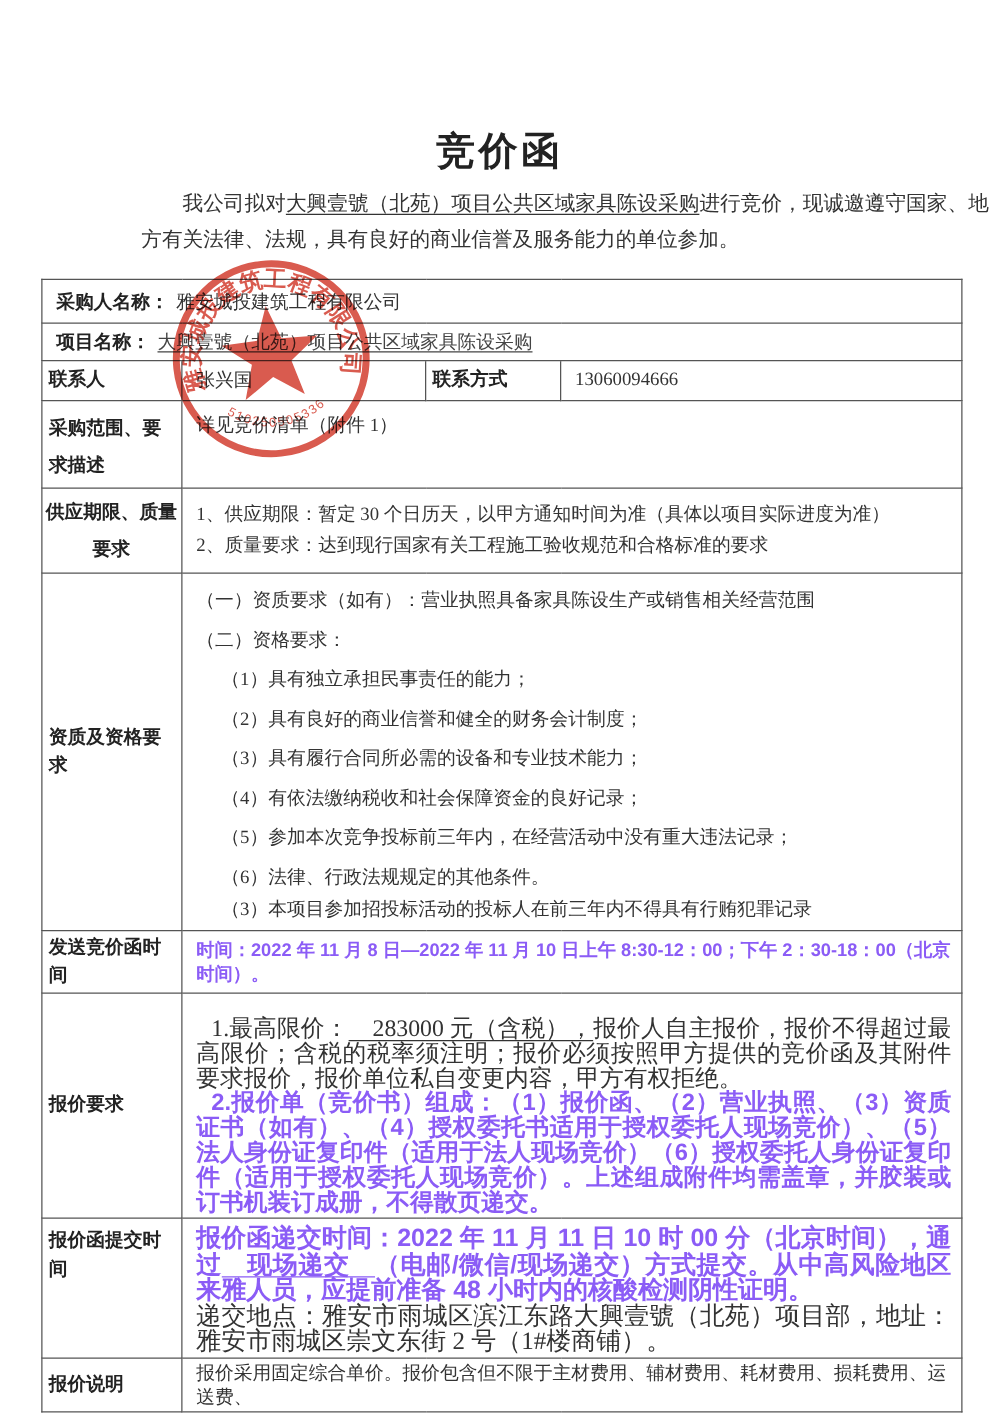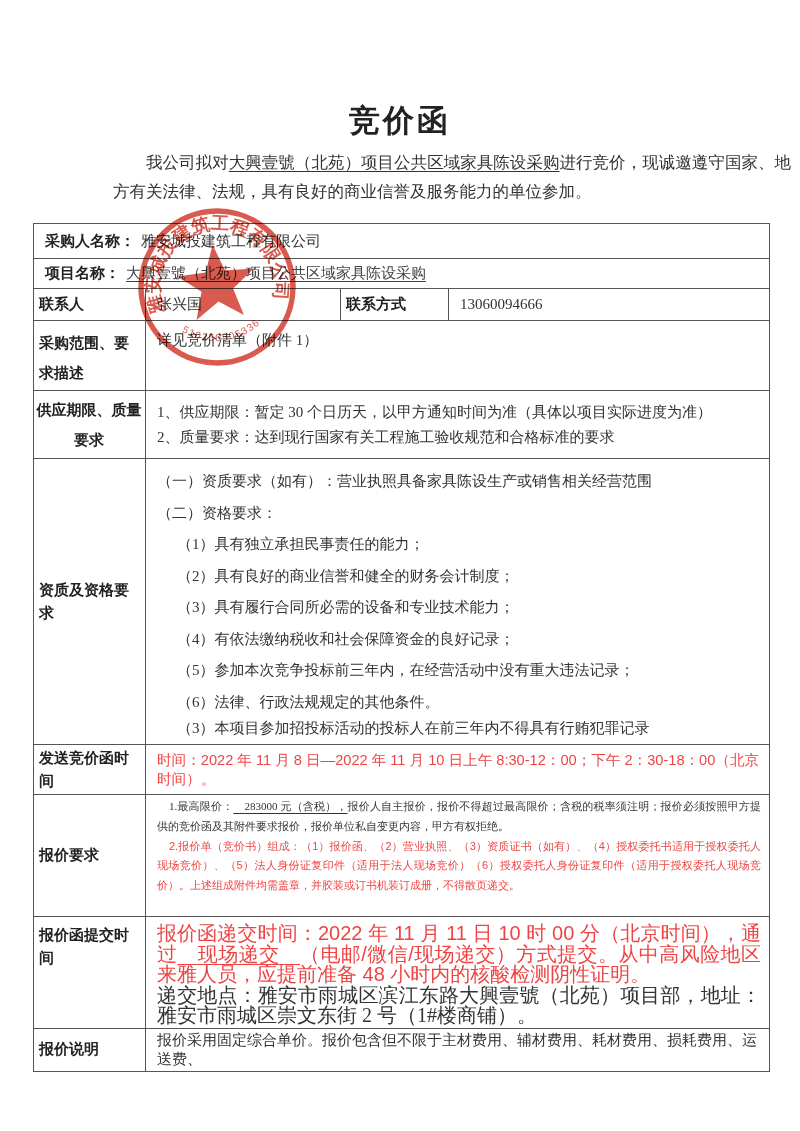--- a/index.html
+++ b/index.html
@@ -28,21 +28,21 @@
   .doc-table td{
     border:1px solid #555;padding:2px 8px 2px 11px;vertical-align:middle;overflow:hidden;
   }
   td.lab{
     padding:2px 3px 2px 5px;
     font-family:"Liberation Sans","DejaVu Sans",sans-serif;
     font-weight:700;color:#222;line-height:1.5;
   }
   td.lab-center{text-align:center;line-height:30px;padding-left:2px;}
   td.vtop{vertical-align:top;padding-top:7px;}
-  .b{font-weight:400;font-family:"Liberation Sans","DejaVu Sans",sans-serif;color:#ef4444;}
+  .b{font-weight:700;font-family:"Liberation Sans","DejaVu Sans",sans-serif;color:#8b5cf6;}
 
   .inline-label{font-family:"Liberation Sans","DejaVu Sans",sans-serif;font-weight:700;color:#222;margin-right:6px;}
   .supply-line{line-height:25px;}
 
   .qual-cell{padding-top:5px;padding-bottom:2px;}
   .qual-item{line-height:31.5px;white-space:nowrap;}
   .qual-item.sub{padding-left:20px;}
   .qual-item.last{line-height:21px;}
 
   .para{margin:0;line-height:19.8px;text-align:justify;}
@@ -112,21 +112,21 @@
         <div class="qual-item sub">（6）法律、行政法规规定的其他条件。</div>
         <div class="qual-item sub last">（3）本项目参加招投标活动的投标人在前三年内不得具有行贿犯罪记录</div>
       </td>
     </tr>
     <tr style="height:25px">
       <td class="lab">发送竞价函时间</td>
       <td colspan="3" class="b" style="font-size:14.6px">时间：2022 年 11 月 8 日—2022 年 11 月 10 日上午 8:30-12：00；下午 2：30-18：00（北京时间）。</td>
     </tr>
     <tr style="height:122px">
       <td class="lab">报价要求</td>
-      <td colspan="3" class="vtop" style="padding-top:2px;font-size:11px">
+      <td colspan="3" class="vtop" style="padding-top:19px;font-size:19px">
         <p class="para ind"><span>1.最高限价：</span><span class="u">　283000 元（含税），</span><span>报价人自主报价，报价不得超过最高限价；含税的税率须注明；报价必须按照甲方提供的竞价函及其附件要求报价，报价单位私自变更内容，甲方有权拒绝。</span></p>
         <p class="para ind b">2.报价单（竞价书）组成：（1）报价函、（2）营业执照、（3）资质证书（如有）、（4）授权委托书适用于授权委托人现场竞价）、（5）法人身份证复印件（适用于法人现场竞价）（6）授权委托人身份证复印件（适用于授权委托人现场竞价）。上述组成附件均需盖章，并胶装或订书机装订成册，不得散页递交。</p>
       </td>
     </tr>
     <tr style="height:89px">
       <td class="lab vtop">报价函提交时间</td>
       <td colspan="3" class="vtop" style="padding-top:6px;font-size:20px">
         <p class="para20 b"><span>报价函递交时间：2022 年 11 月 11 日 10 时 00 分（北京时间），通过</span><span class="u">　现场递交　</span><span>（电邮/微信/现场递交）方式提交。从中高风险地区来雅人员，应提前准备 48 小时内的核酸检测阴性证明。</span></p>
         <p class="para20">递交地点：雅安市雨城区滨江东路大興壹號（北苑）项目部，地址：雅安市雨城区崇文东街 2 号（1#楼商铺）。</p>
       </td>

